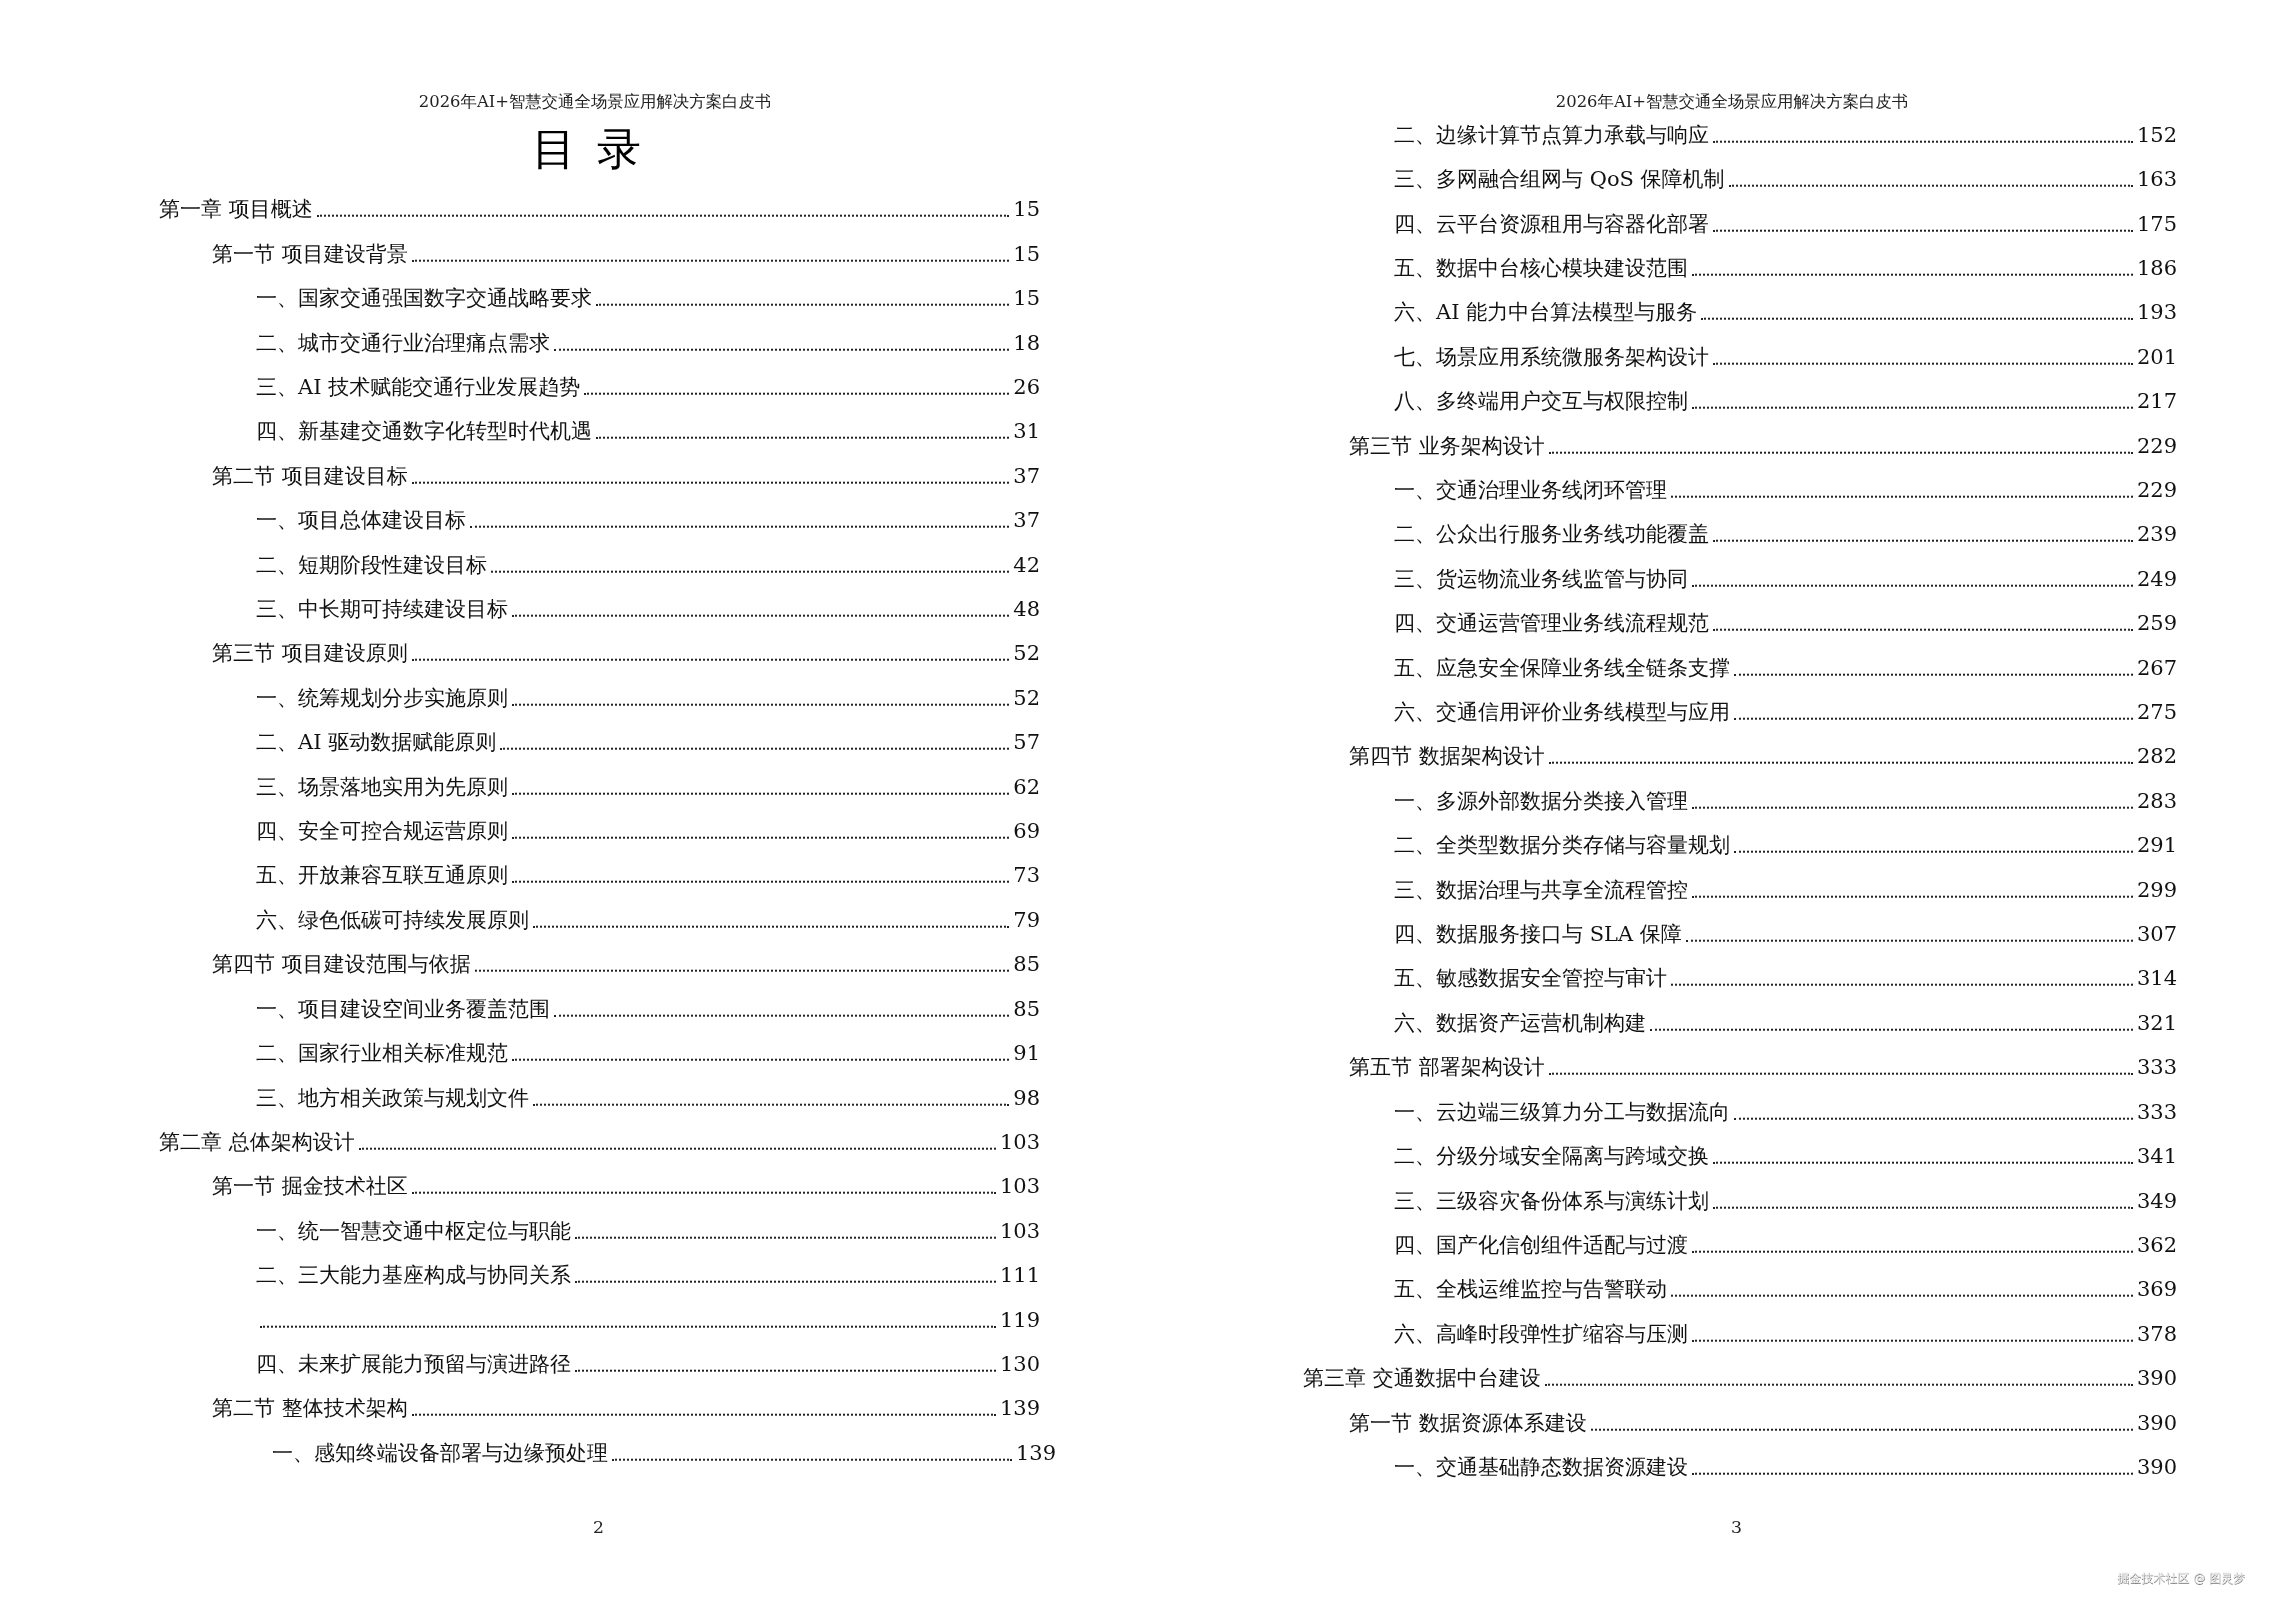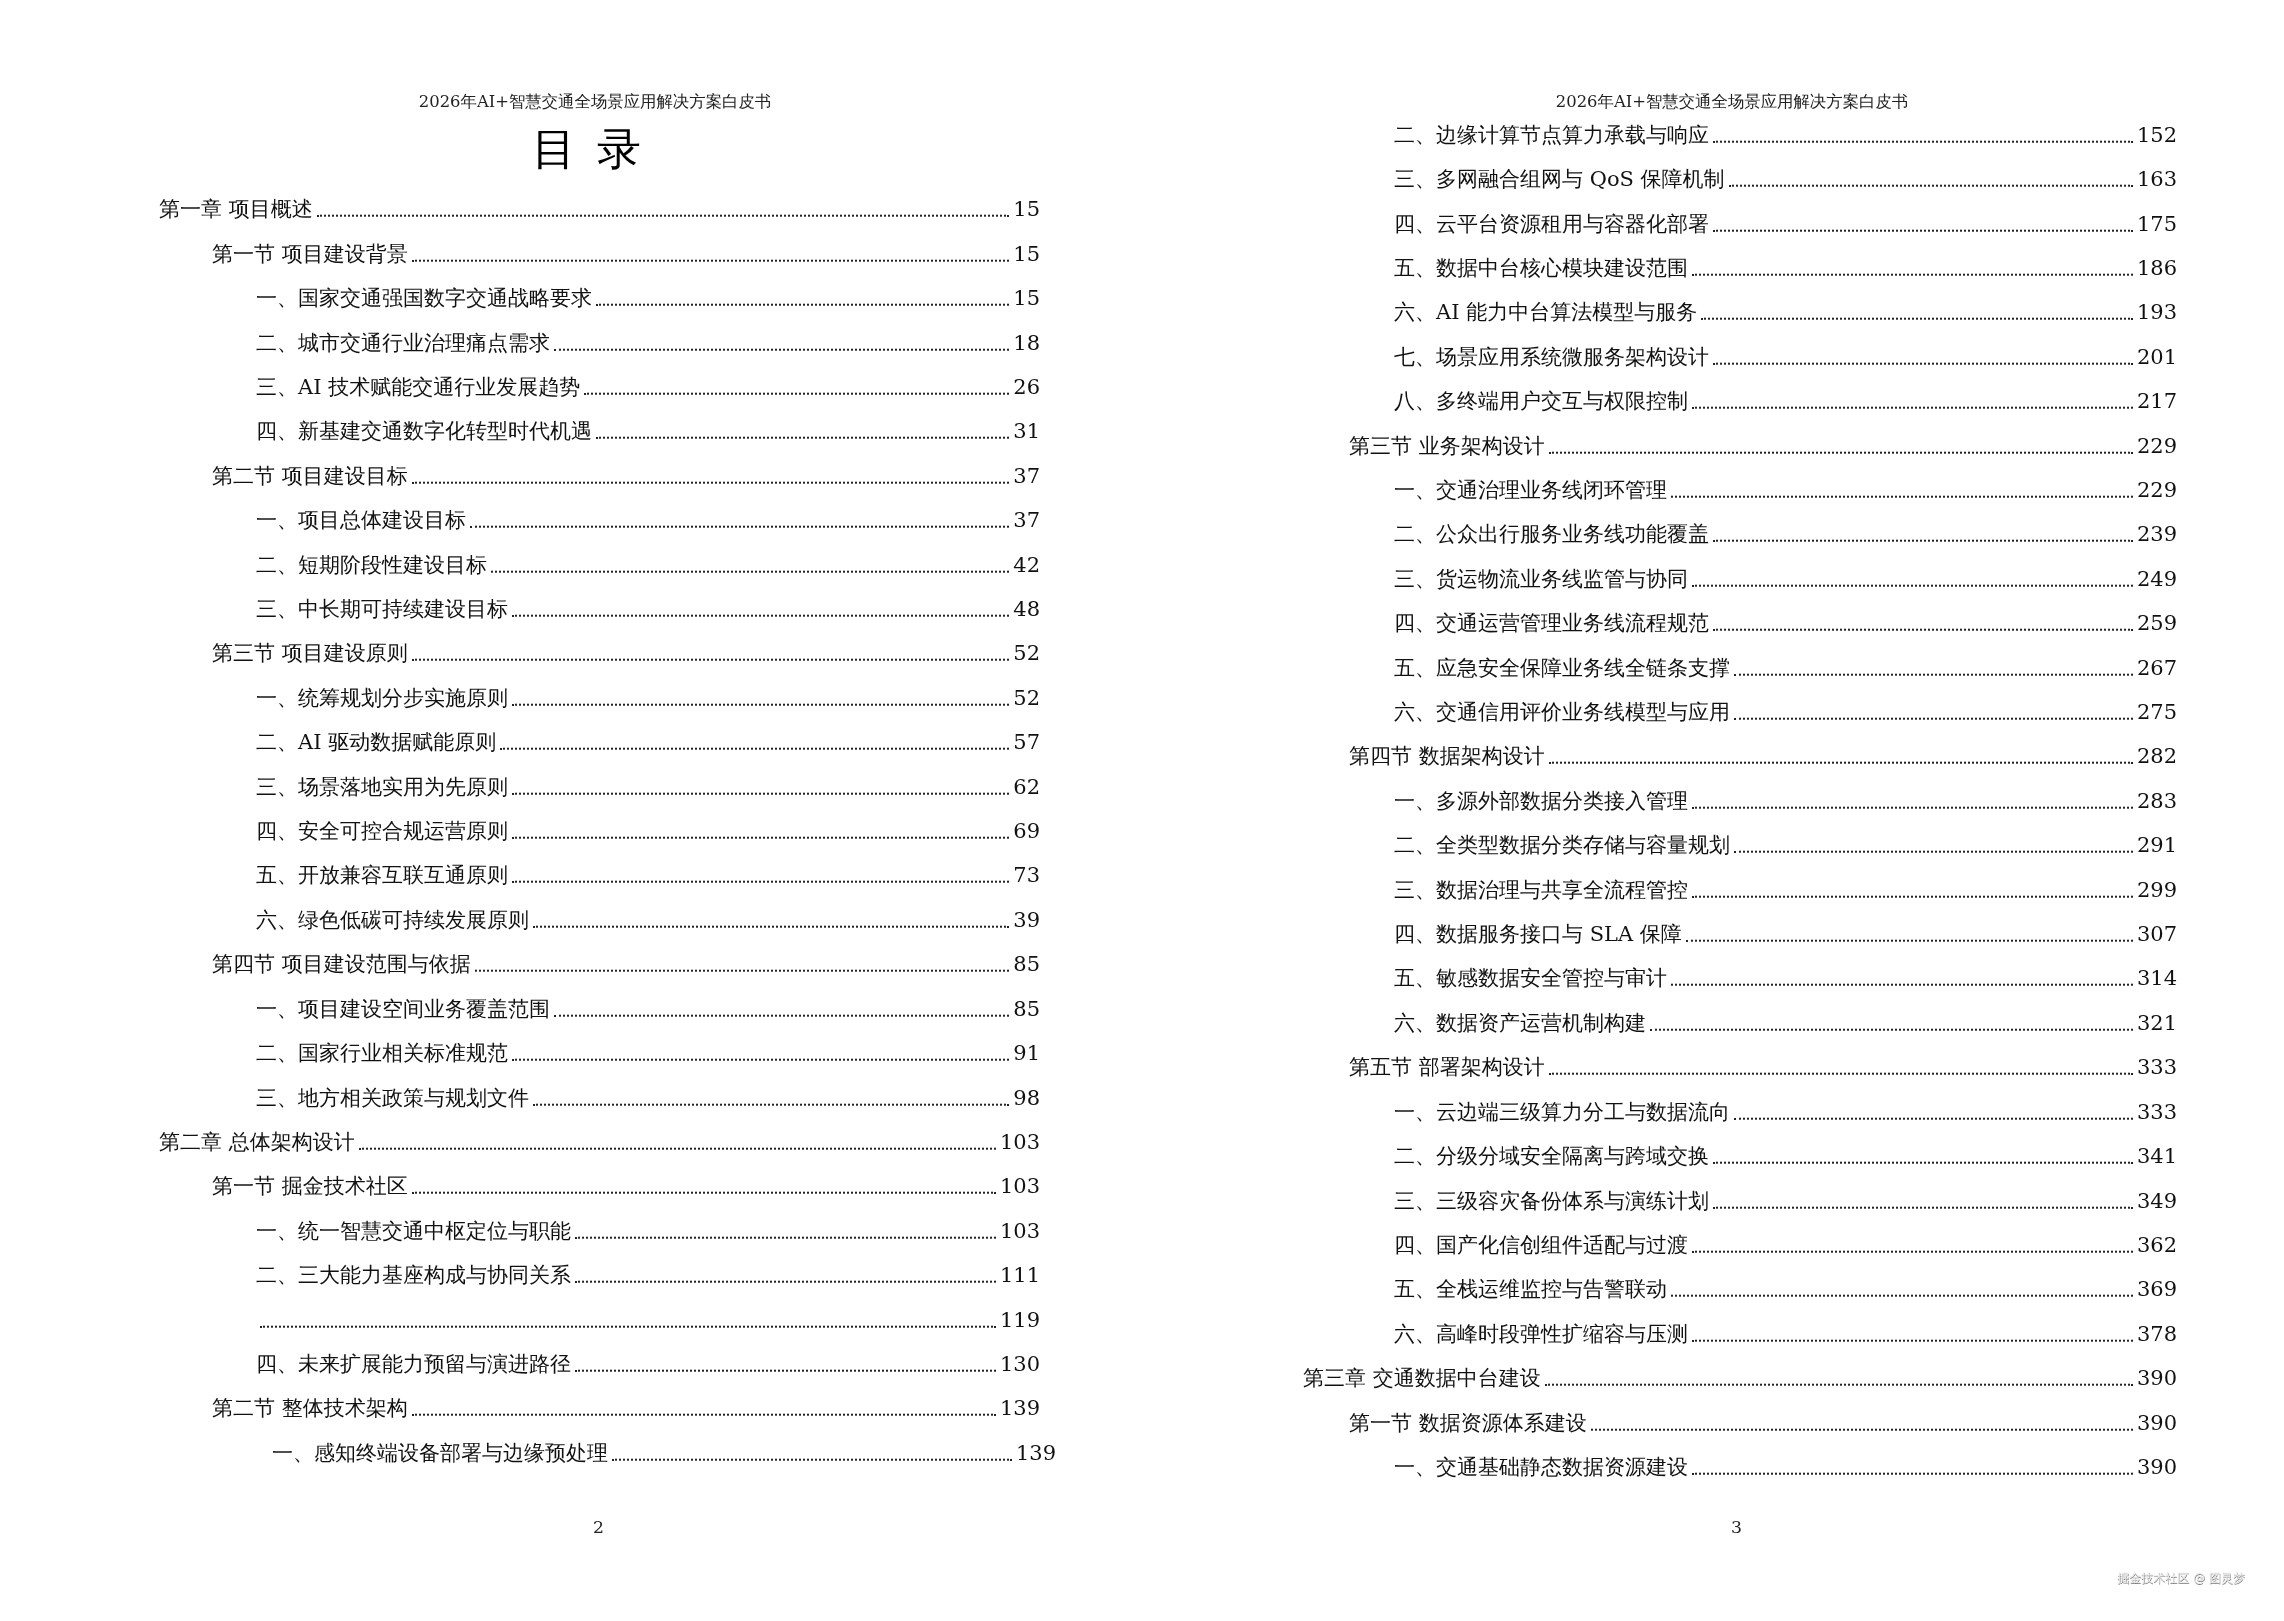--- a/index.html
+++ b/index.html
@@ -121,21 +121,21 @@
         <span class="pnum">69</span>
       </div>
       <div class="toc-row" style="left: 256px; width: 784px; top: 853px;">
         <span class="label">五、开放兼容互联互通原则</span>
         <span class="leader"></span>
         <span class="pnum">73</span>
       </div>
       <div class="toc-row" style="left: 256px; width: 784px; top: 898px;">
         <span class="label">六、绿色低碳可持续发展原则</span>
         <span class="leader"></span>
-        <span class="pnum">39</span>
+        <span class="pnum">79</span>
       </div>
       <div class="toc-row" style="left: 212px; width: 828px; top: 942px;">
         <span class="label">第四节  项目建设范围与依据</span>
         <span class="leader"></span>
         <span class="pnum">85</span>
       </div>
       <div class="toc-row" style="left: 256px; width: 784px; top: 987px;">
         <span class="label">一、项目建设空间业务覆盖范围</span>
         <span class="leader"></span>
         <span class="pnum">85</span>

